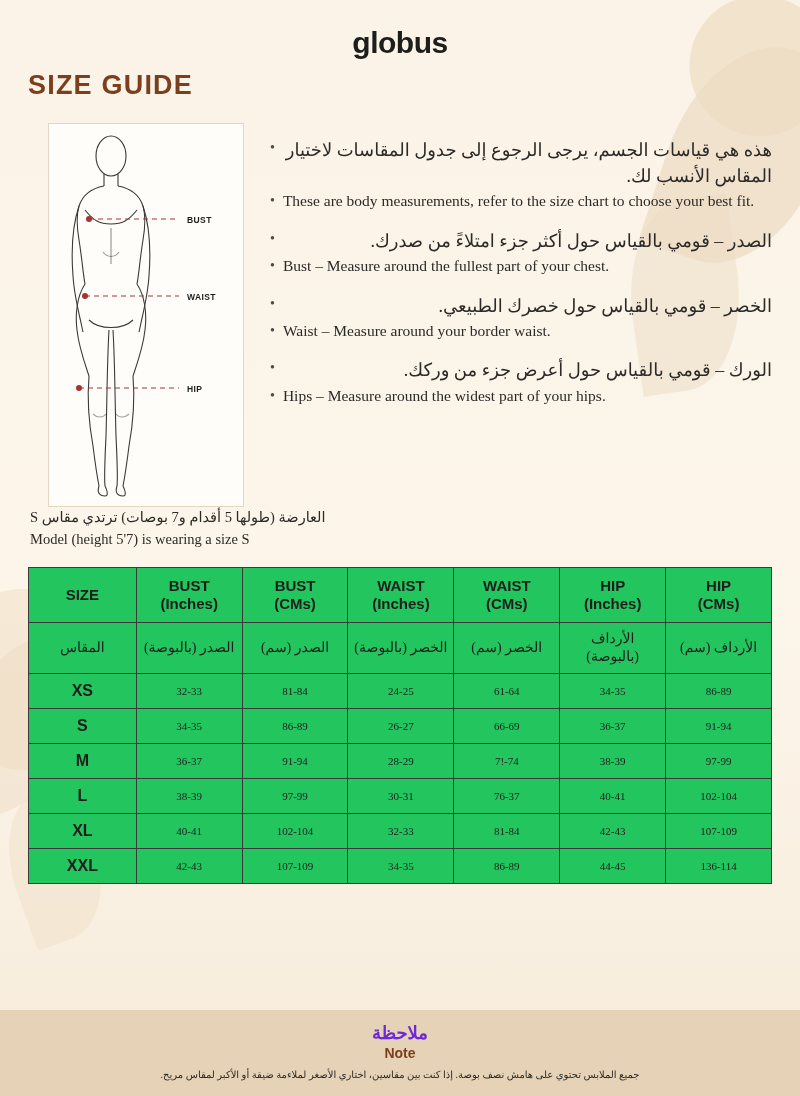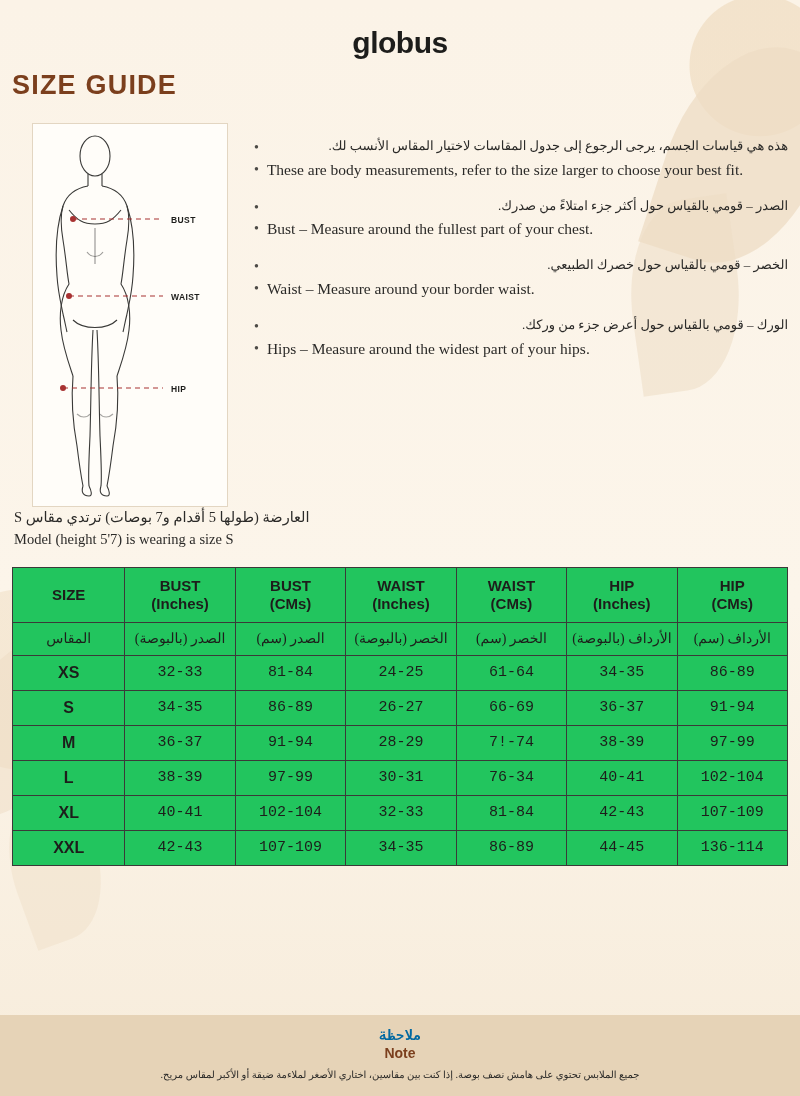--- a/index.html
+++ b/index.html
@@ -25,21 +25,21 @@
     position: absolute;
     background: #eddcc4;
     opacity: .75;
     border-radius: 60% 0 60% 0;
   }
   .leaf.l1 { width: 150px; height: 230px; right: -20px; top: 40px; transform: rotate(18deg); }
   .leaf.l2 { width: 110px; height: 190px; right: 60px; top: 200px; transform: rotate(-8deg); opacity:.55; }
   .leaf.l3 { width: 120px; height: 210px; left: -40px; top: 620px; transform: rotate(28deg); opacity:.5; }
   .leaf.l4 { width: 90px;  height: 150px; left: 10px;  top: 790px; transform: rotate(-20deg); opacity:.4; }
 
-  .content { position: relative; z-index: 3; padding: 0 12px; }
+  .content { position: relative; z-index: 3; padding: 0 28px; }
 
   
   .brand {
     text-align: center;
     padding-top: 26px;
     font-family: "Liberation Sans", sans-serif;
     font-weight: bold;
     font-size: 30px;
     letter-spacing: -0.5px;
     color: #1d1d1b;
@@ -94,21 +94,21 @@
   .dot {
     color: #4c4a46;
     font-size: 14px;
     line-height: 1.35;
     flex: 0 0 auto;
     padding-top: 2px;
   }
   .btext-ar {
     direction: rtl;
     text-align: right;
-    font-size: 13px;
+    font-size: 18px;
     line-height: 1.45;
     color: #2b2a28;
     flex: 1 1 auto;
   }
   .btext-en {
     font-size: 15.5px;
     line-height: 1.4;
     color: #2b2a28;
     flex: 1 1 auto;
   }
@@ -144,47 +144,46 @@
     line-height: 1.2;
   }
   thead th.sizecol { font-size: 15px; }
   tr.arabic-row td {
     direction: rtl;
     font-size: 14px;
     padding: 7px 4px;
     line-height: 1.3;
   }
   tbody td {
-    font-size: 15px;
+    font-size: 11px;
     padding: 8px 2px;
-    font-family: Liberation Mono, monospace;
   }
   tbody td.size {
     font-family: "Liberation Sans", sans-serif;
     font-weight: bold;
     font-size: 16px;
   }
   col.c1 { width: 14.5%; }
   col.cx { width: 14.25%; }
 
   
   .footer {
     position: absolute;
     left: 0; right: 0; bottom: 0;
     background: #e6d3b7;
     padding: 12px 24px 14px;
     text-align: center;
     z-index: 3;
   }
   .footer .note-ar {
     direction: rtl;
-    font-family: Liberation Mono, monospace;
-    font-weight: bold;
-    font-size: 14px;
-    color: #0369a1;
+    font-family: Liberation Serif, serif;
+    font-weight: bold;
+    font-size: 18px;
+    color: #6d28d9;
   }
   .footer .note-en {
     font-family: "Liberation Sans", sans-serif;
     font-weight: bold;
     font-size: 14px;
     color: #7b3f1d;
     margin-top: 1px;
   }
   .footer .body-ar {
     direction: rtl;
@@ -272,21 +271,21 @@
 
     <div class="bullets">
 
       <div class="bgroup">
         <div class="brow">
           <span class="dot">•</span>
           <span class="btext-ar">هذه هي قياسات الجسم، يرجى الرجوع إلى جدول المقاسات لاختيار المقاس الأنسب لك.</span>
         </div>
         <div class="brow">
           <span class="dot">•</span>
-          <span class="btext-en">These are body measurements, refer to the size larger to choose your best fit.</span>
+          <span class="btext-en">These are body measurements, refer to the size chart to choose your best fit.</span>
         </div>
       </div>
 
       <div class="bgroup">
         <div class="brow">
           <span class="dot">•</span>
           <span class="btext-ar">الصدر – قومي بالقياس حول أكثر جزء امتلاءً من صدرك.</span>
         </div>
         <div class="brow">
           <span class="dot">•</span>
@@ -398,21 +397,21 @@
         <td>28-29</td>
         <td>7!-74</td>
         <td>38-39</td>
         <td>97-99</td>
       </tr>
       <tr>
         <td class="size">L</td>
         <td>38-39</td>
         <td>97-99</td>
         <td>30-31</td>
-        <td>76-34</td>
+        <td>76-37</td>
         <td>40-41</td>
         <td>102-104</td>
       </tr>
       <tr>
         <td class="size">XL</td>
         <td>40-41</td>
         <td>102-104</td>
         <td>32-33</td>
         <td>81-84</td>
         <td>42-43</td>

